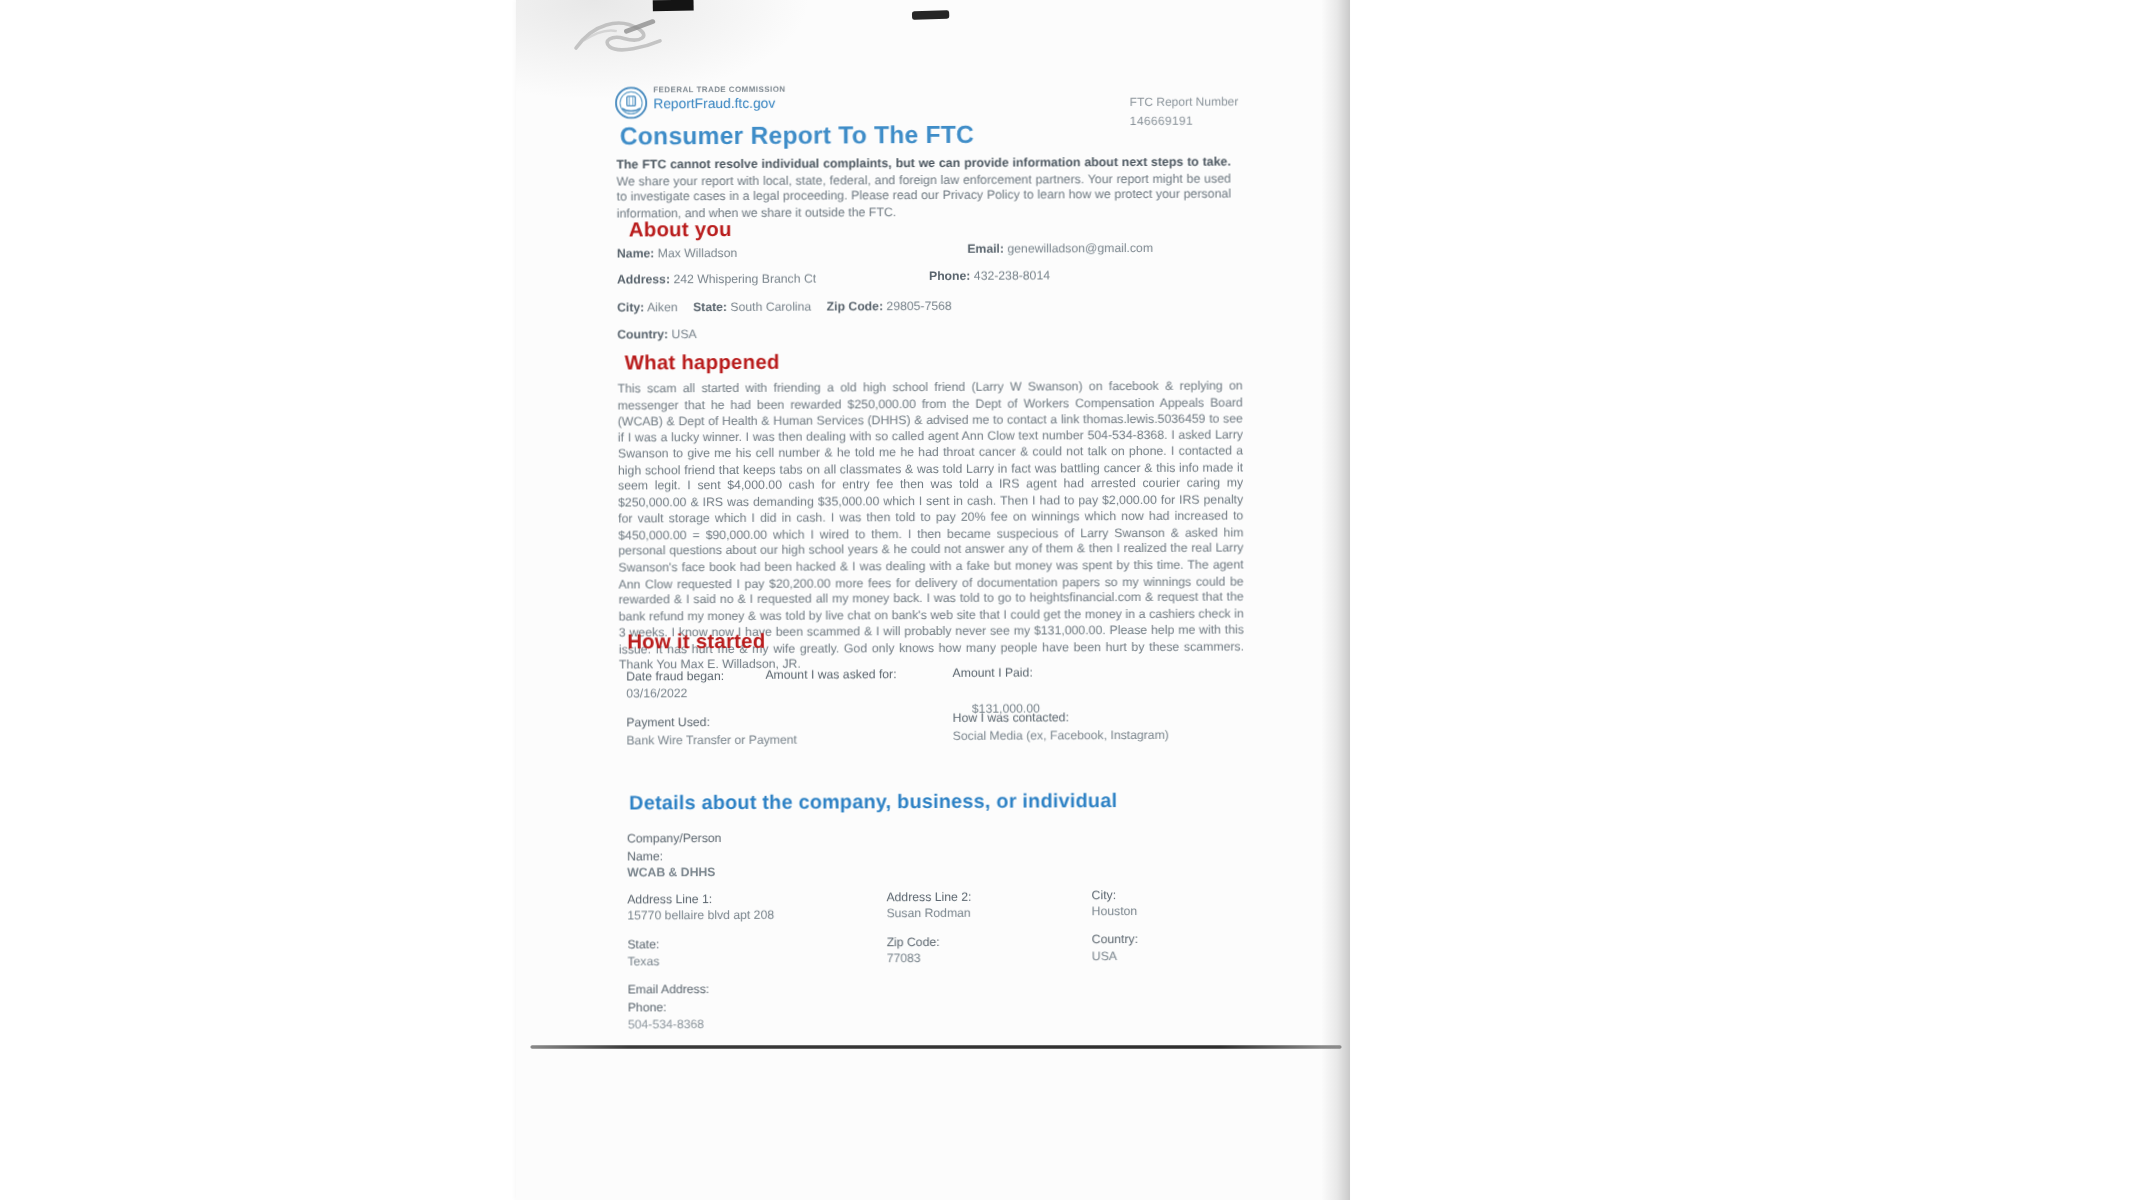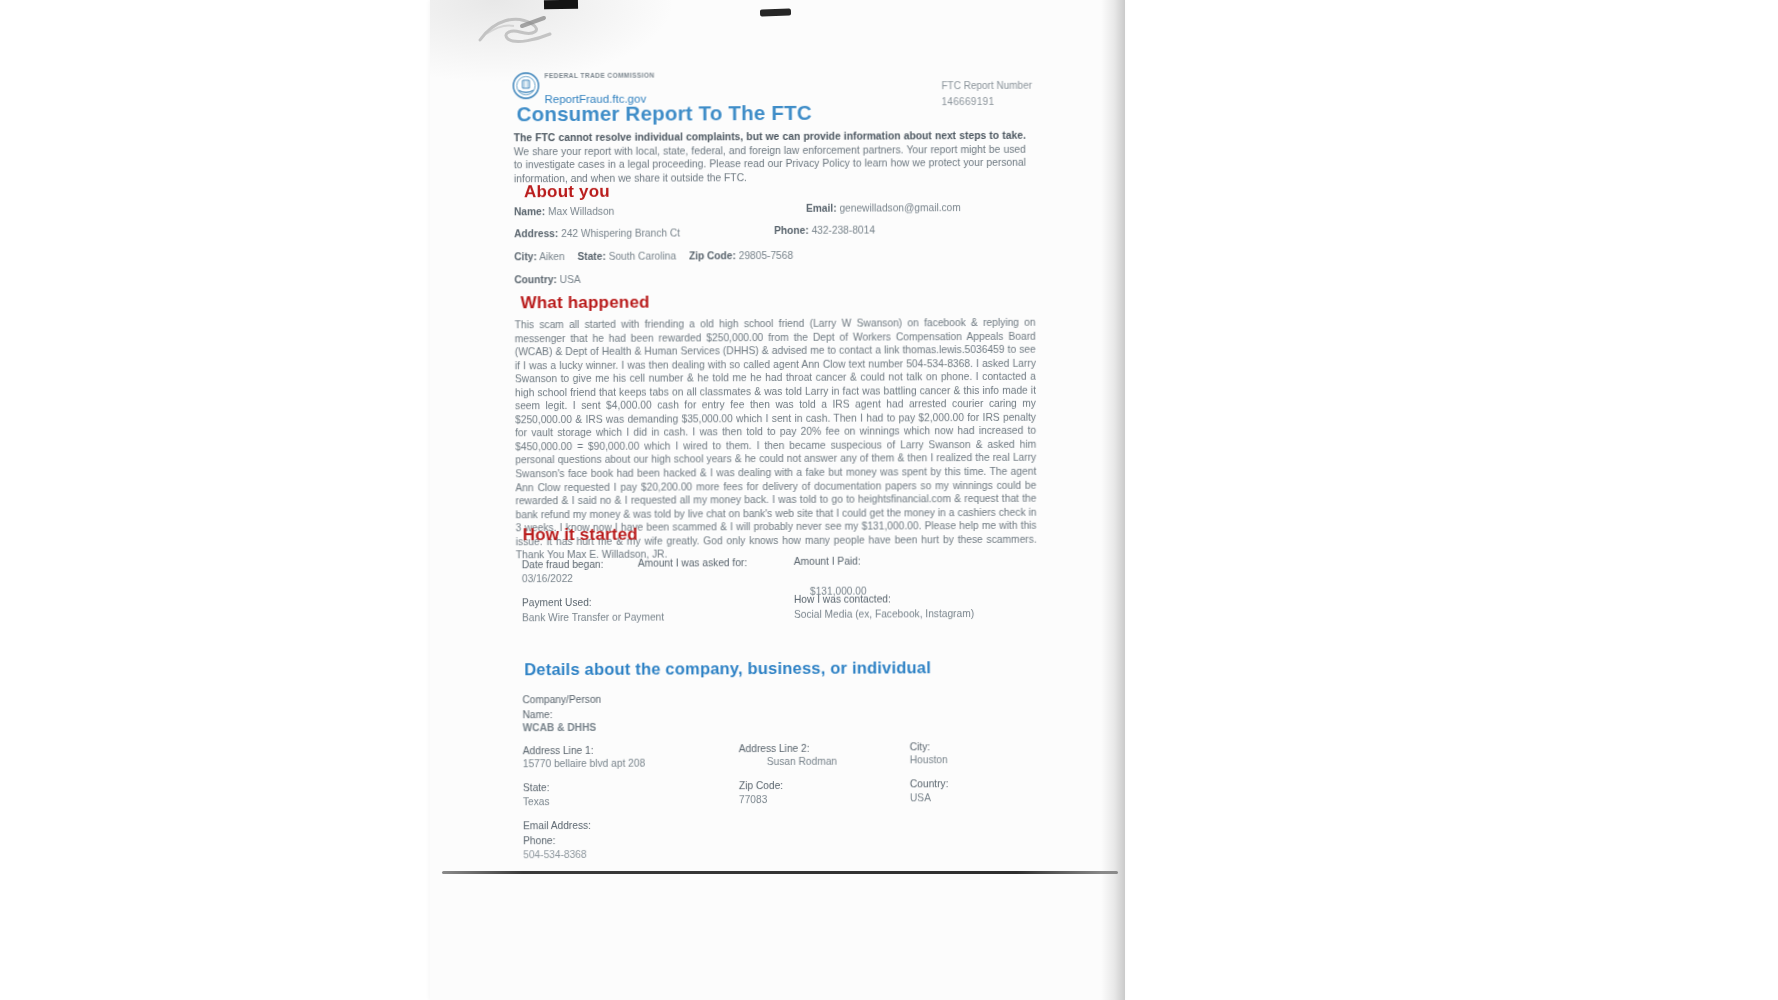--- a/index.html
+++ b/index.html
@@ -30,21 +30,21 @@
     background:linear-gradient(to right, #8a8a8a, #3a3a3a 12%, #2e2e2e 85%, #9a9a9a);
     border-radius:2px;
   }
   .content{
     position:absolute;left:0;top:0;width:695px;height:1000px;
     transform:rotate(-0.28deg);transform-origin:50% 40%;
     filter:blur(0.22px);
   }
   .logo-circle{position:absolute;left:84px;top:71px;width:27px;height:27px;}
   .logo-agency{position:absolute;left:116px;top:71px;font-size:6.6px;letter-spacing:0.4px;color:#7e8890;font-weight:700;}
-  .logo-site{position:absolute;left:116px;top:80px;font-size:11.5px;color:#3181bf;font-weight:400;margin-top:12px;}
+  .logo-site{position:absolute;left:116px;top:80px;font-size:11.5px;color:#3181bf;font-weight:400;}
   .report-num-label{position:absolute;left:513px;top:81px;font-size:10px;color:#8b949b;}
   .report-num{position:absolute;left:513px;top:97px;font-size:10px;color:#8b949b;letter-spacing:0.3px;}
   .doc-title{position:absolute;left:88px;top:101px;font-size:20.5px;font-weight:700;color:#3f8dc8;letter-spacing:0.2px;}
   .intro{position:absolute;left:85px;top:130px;width:512px;font-size:10.3px;line-height:13.6px;color:#6d7880;text-align:justify;}
   .intro b{color:#4c5760;}
   .sec-head{position:absolute;font-size:17px;font-weight:700;color:#b91c1c;letter-spacing:0.2px;}
   .sec-head.big{font-size:16.5px;color:#2e82c5;}
   .fline{position:absolute;font-size:10.2px;color:#79848c;white-space:nowrap;}
   .fline .lbl{color:#59646d;font-weight:700;}
   .fline .gap{display:inline-block;width:10px;}
@@ -140,21 +140,21 @@
       <div class="sec-head big" style="left:93px;top:659px;">Details about the company, business, or individual</div>
 
       <div class="col-label" style="left:91px;top:693px;">Company/Person</div>
       <div class="col-label" style="left:91px;top:708px;">Name:</div>
       <div class="col-value" style="left:91px;top:721px;font-weight:bold;">WCAB &amp; DHHS</div>
 
       <div class="col-label" style="left:91px;top:744px;">Address Line 1:</div>
       <div class="col-label" style="left:307px;top:743px;">Address Line 2:</div>
       <div class="col-label" style="left:478px;top:742px;">City:</div>
       <div class="col-value" style="left:91px;top:757px;">15770 bellaire blvd apt 208</div>
-      <div class="col-value" style="left:307px;top:756px;margin-left:28px;">Susan Rodman</div>
+      <div class="col-value" style="left:307px;top:756px;">Susan Rodman</div>
       <div class="col-value" style="left:478px;top:755px;">Houston</div>
 
       <div class="col-label" style="left:91px;top:781px;">State:</div>
       <div class="col-label" style="left:307px;top:780px;">Zip Code:</div>
       <div class="col-label" style="left:478px;top:779px;">Country:</div>
       <div class="col-value" style="left:91px;top:795px;">Texas</div>
       <div class="col-value" style="left:307px;top:794px;">77083</div>
       <div class="col-value" style="left:478px;top:793px;">USA</div>
 
       <div class="col-label" style="left:91px;top:819px;">Email Address:</div>

